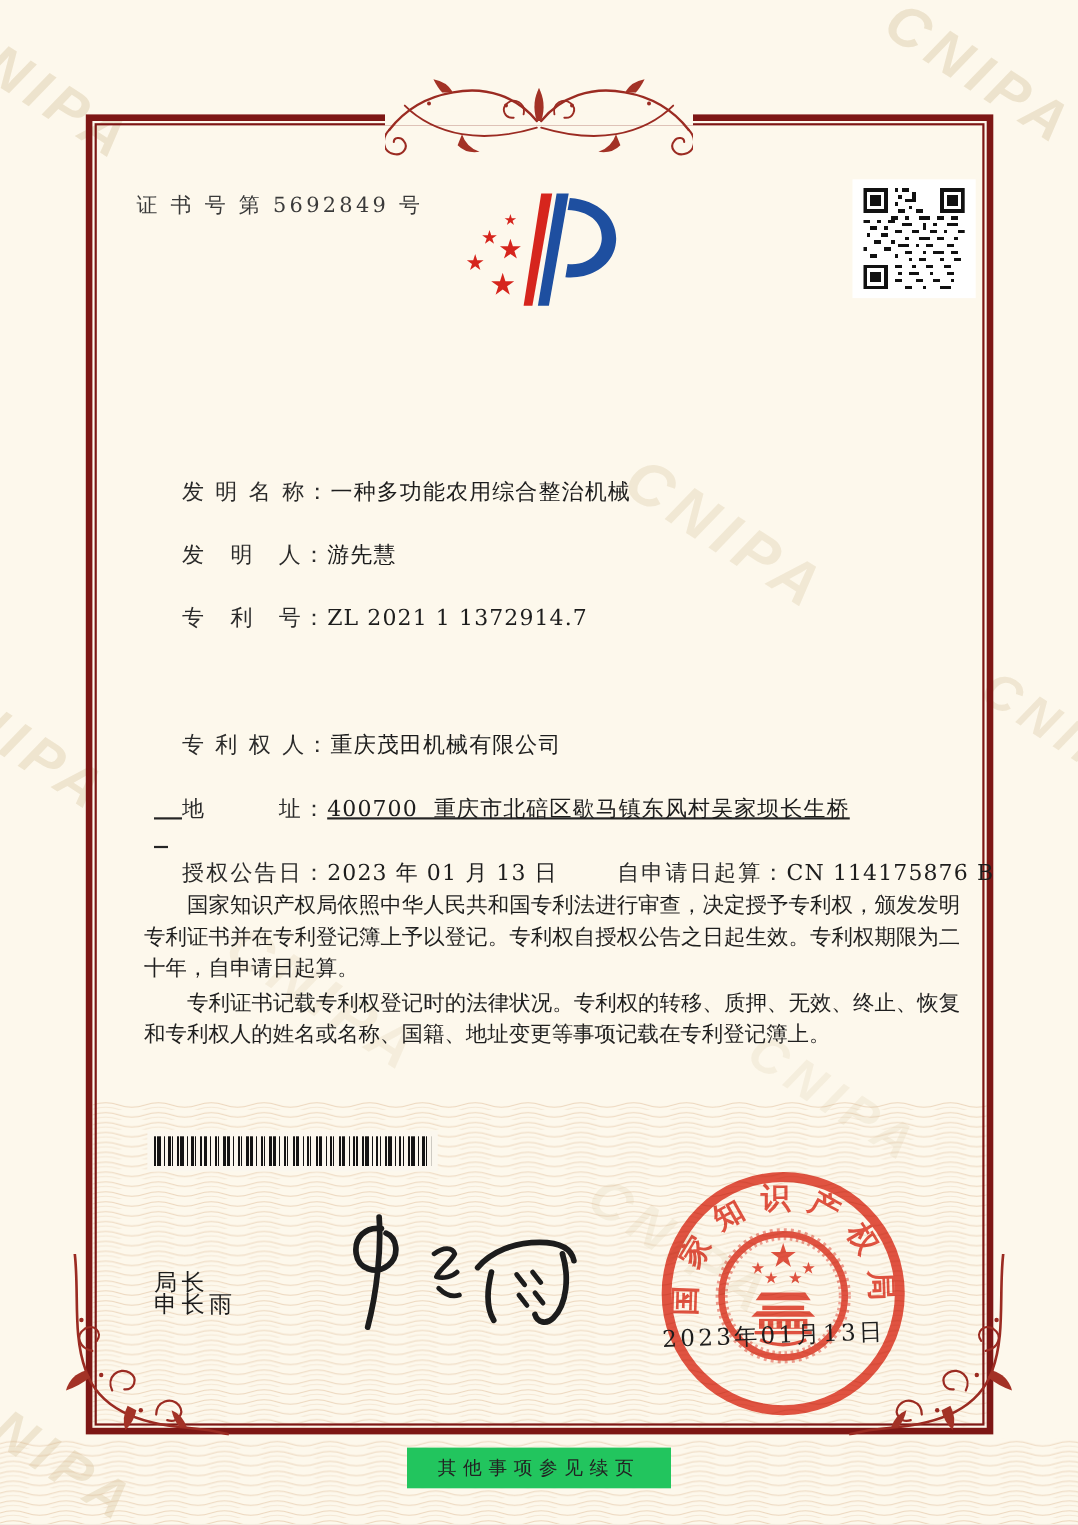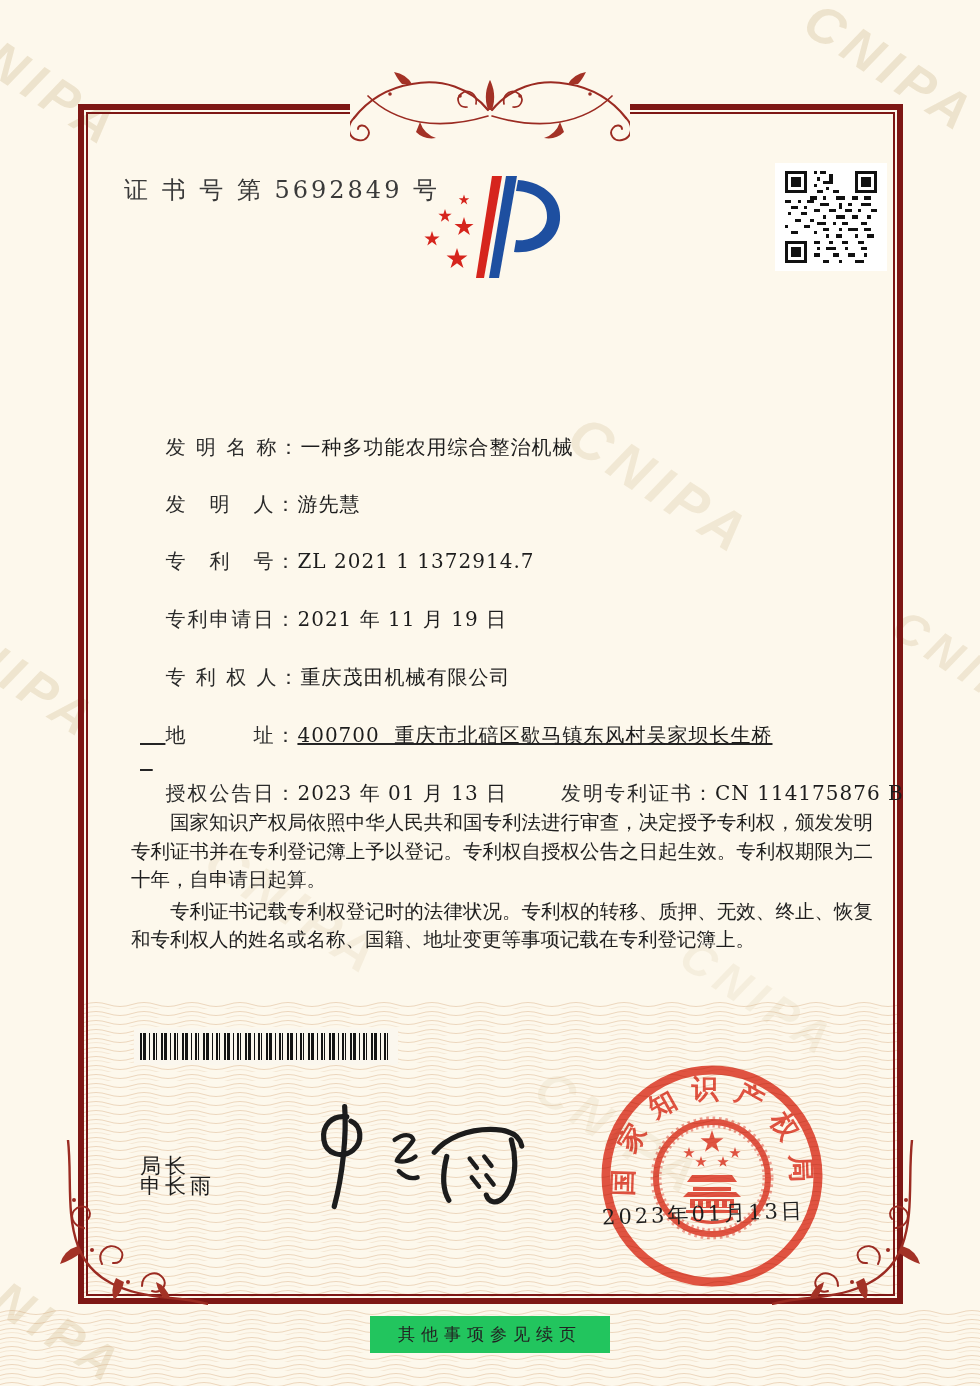--- a/index.html
+++ b/index.html
@@ -12,21 +12,21 @@
   .wm{position:absolute;font-family:"Liberation Sans","DejaVu Sans",sans-serif;
       font-weight:700;font-style:italic;letter-spacing:7px;color:#e6d9bd;
       transform:rotate(33deg);transform-origin:left top;user-select:none;white-space:nowrap;}
 
   
   .frame{position:absolute;left:78px;top:104px;width:813px;height:1188px;
          border:6px solid #7e1715;z-index:4;}
   .frame-inner{position:absolute;inset:2px;border:2px solid #7e1715;}
 
   
-  .cert-no{position:absolute;left:124px;top:174px;font-size:24px;letter-spacing:3px;color:#3a3a3a;z-index:6;}
+  .cert-no{position:absolute;left:124px;top:174px;font-size:19px;letter-spacing:3px;color:#3a3a3a;z-index:6;}
   .logo{position:absolute;left:418px;top:156px;width:150px;height:135px;z-index:6;}
   .qr-box{position:absolute;left:775px;top:163px;width:112px;height:108px;background:#ffffff;z-index:6;
           display:flex;align-items:center;justify-content:center;}
   .qr-box svg{width:92px;height:92px;}
 
   .doc-title{position:absolute;left:0;top:296px;width:100%;text-align:center;
              font-size:44px;font-weight:700;letter-spacing:28px;padding-left:28px;
              box-sizing:border-box;color:#101010;z-index:6;}
 
   
@@ -170,31 +170,28 @@
 
   <div class="frow" style="top:467px;">
     <span class="flabel">发　明　人：</span><span class="fvalue">游先慧</span>
   </div>
   <div class="frow" style="top:410px;">
     <span class="flabel">发 明 名 称：</span><span class="fvalue">一种多功能农用综合整治机械</span>
   </div>
   <div class="frow" style="top:524px;">
     <span class="flabel">专　利　号：</span><span class="fvalue">ZL 2021 1 1372914.7</span>
   </div>
-  <div class="frow" style="top:582px;">
-    <span class="flabel">专利申请日：</span><span class="fvalue">2021 年 11 月 19 日</span>
-  </div>
   <div class="frow" style="top:640px;">
     <span class="flabel">专 利 权 人：</span><span class="fvalue">重庆茂田机械有限公司</span>
   </div>
   <div class="frow" style="top:698px;text-decoration:underline;">
     <span class="flabel">地　　　址：</span><span class="fvalue">400700  重庆市北碚区歇马镇东风村吴家坝长生桥</span>
   </div>
   <div class="frow" style="top:756px;">
-    <span class="flabel">授权公告日：</span><span class="fvalue">2023 年 01 月 13 日</span><span class="flabel fpair2">发明专利证书：</span><span class="fvalue">CN 114175876 B</span>
+    <span class="flabel">授权公告日：</span><span class="fvalue">2023 年 01 月 13 日</span><span class="flabel fpair2">自申请日起算：</span><span class="fvalue">CN 114175876 B</span>
   </div>
 
   <div class="body-text">
     <p>国家知识产权局依照中华人民共和国专利法进行审查，决定授予专利权，颁发发明专利证书并在专利登记簿上予以登记。专利权自授权公告之日起生效。专利权期限为二十年，自申请日起算。</p>
     <p>专利证书记载专利权登记时的法律状况。专利权的转移、质押、无效、终止、恢复和专利权人的姓名或名称、国籍、地址变更等事项记载在专利登记簿上。</p>
   </div>
 
   <div class="barcode">
     <div class="barcode-bars"></div>
   </div>

